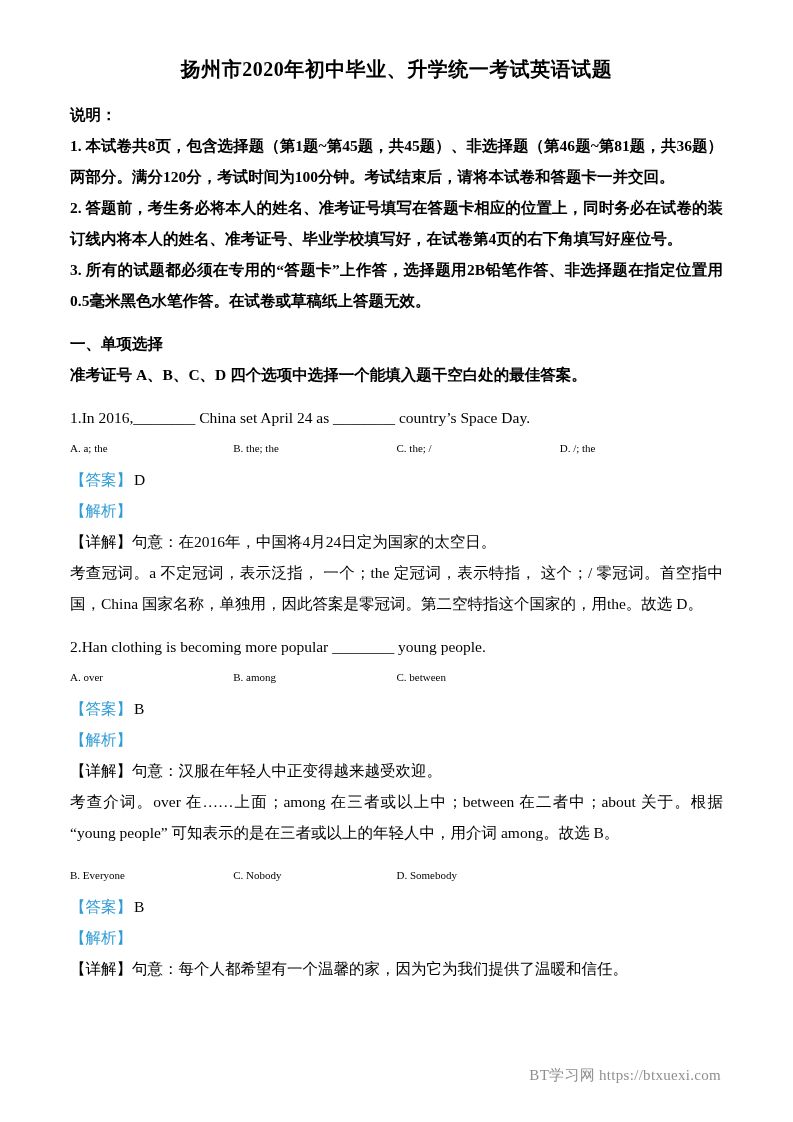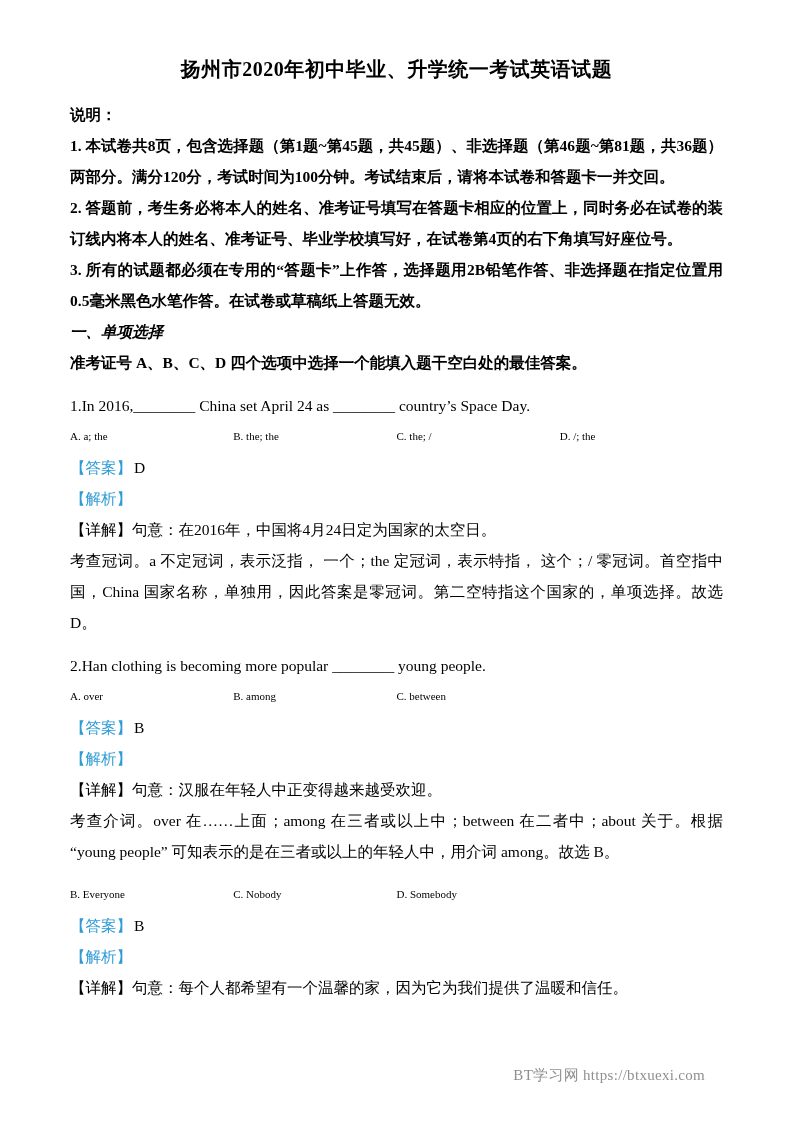--- a/index.html
+++ b/index.html
@@ -23,37 +23,37 @@
     text-align: center;
     margin-bottom: 16px;
     letter-spacing: 0.5px;
   }
   .line {
     font-size: 15.5px;
     line-height: 31px;
   }
   .bold { font-weight: bold; }
   .note { text-align: justify; }
-  .section-heading { margin-top: 0px; font-style: italic; }
+  .section-heading { margin-top: 12px; }
   .question { margin-top: 12px; }
   .stem { font-size: 15.5px; line-height: 31px; }
   .options {
     display: grid;
     grid-template-columns: repeat(4, 1fr);
     font-size: 11px;
     line-height: 31px;
   }
   .accent { color: var(--accent, #2e9bd6); }
   .answer-line .answer-value { color: #000; padding-left: 2px; }
   .detail { text-align: justify; }
   .detail:empty { display: none; }
   .footer {
     position: absolute;
     top: 1066px;
-    right: 88px;
+    right: 72px;
     font-size: 15px;
     color: var(--footer, #8f8f8f);
     letter-spacing: 0.3px;
   }
 </style>
 </head>
 <body>
 
 <div class="page">
 
@@ -71,21 +71,21 @@
     <p class="stem">1.In 2016,________ China set April 24 as ________ country’s Space Day.</p>
     <div class="options">
       <span class="opt">A. a; the</span>
       <span class="opt">B. the; the</span>
       <span class="opt">C. the; /</span>
       <span class="opt">D. /; the</span>
     </div>
     <p class="line answer-line"><span class="accent">【答案】</span><span class="answer-value">D</span></p>
     <p class="line accent">【解析】</p>
     <p class="line detail">【详解】句意：在2016年，中国将4月24日定为国家的太空日。</p>
-    <p class="line detail">考查冠词。a 不定冠词，表示泛指， 一个；the 定冠词，表示特指， 这个；/ 零冠词。首空指中国，China 国家名称，单独用，因此答案是零冠词。第二空特指这个国家的，单项选择。故选 D。</p>
+    <p class="line detail">考查冠词。a 不定冠词，表示泛指， 一个；the 定冠词，表示特指， 这个；/ 零冠词。首空指中国，China 国家名称，单独用，因此答案是零冠词。第二空特指这个国家的，用the。故选 D。</p>
   </div>
 
   <div class="question">
     <p class="stem">2.Han clothing is becoming more popular ________ young people.</p>
     <div class="options">
       <span class="opt">A. over</span>
       <span class="opt">B. among</span>
       <span class="opt">C. between</span>
     </div>
     <p class="line answer-line"><span class="accent">【答案】</span><span class="answer-value">B</span></p>

